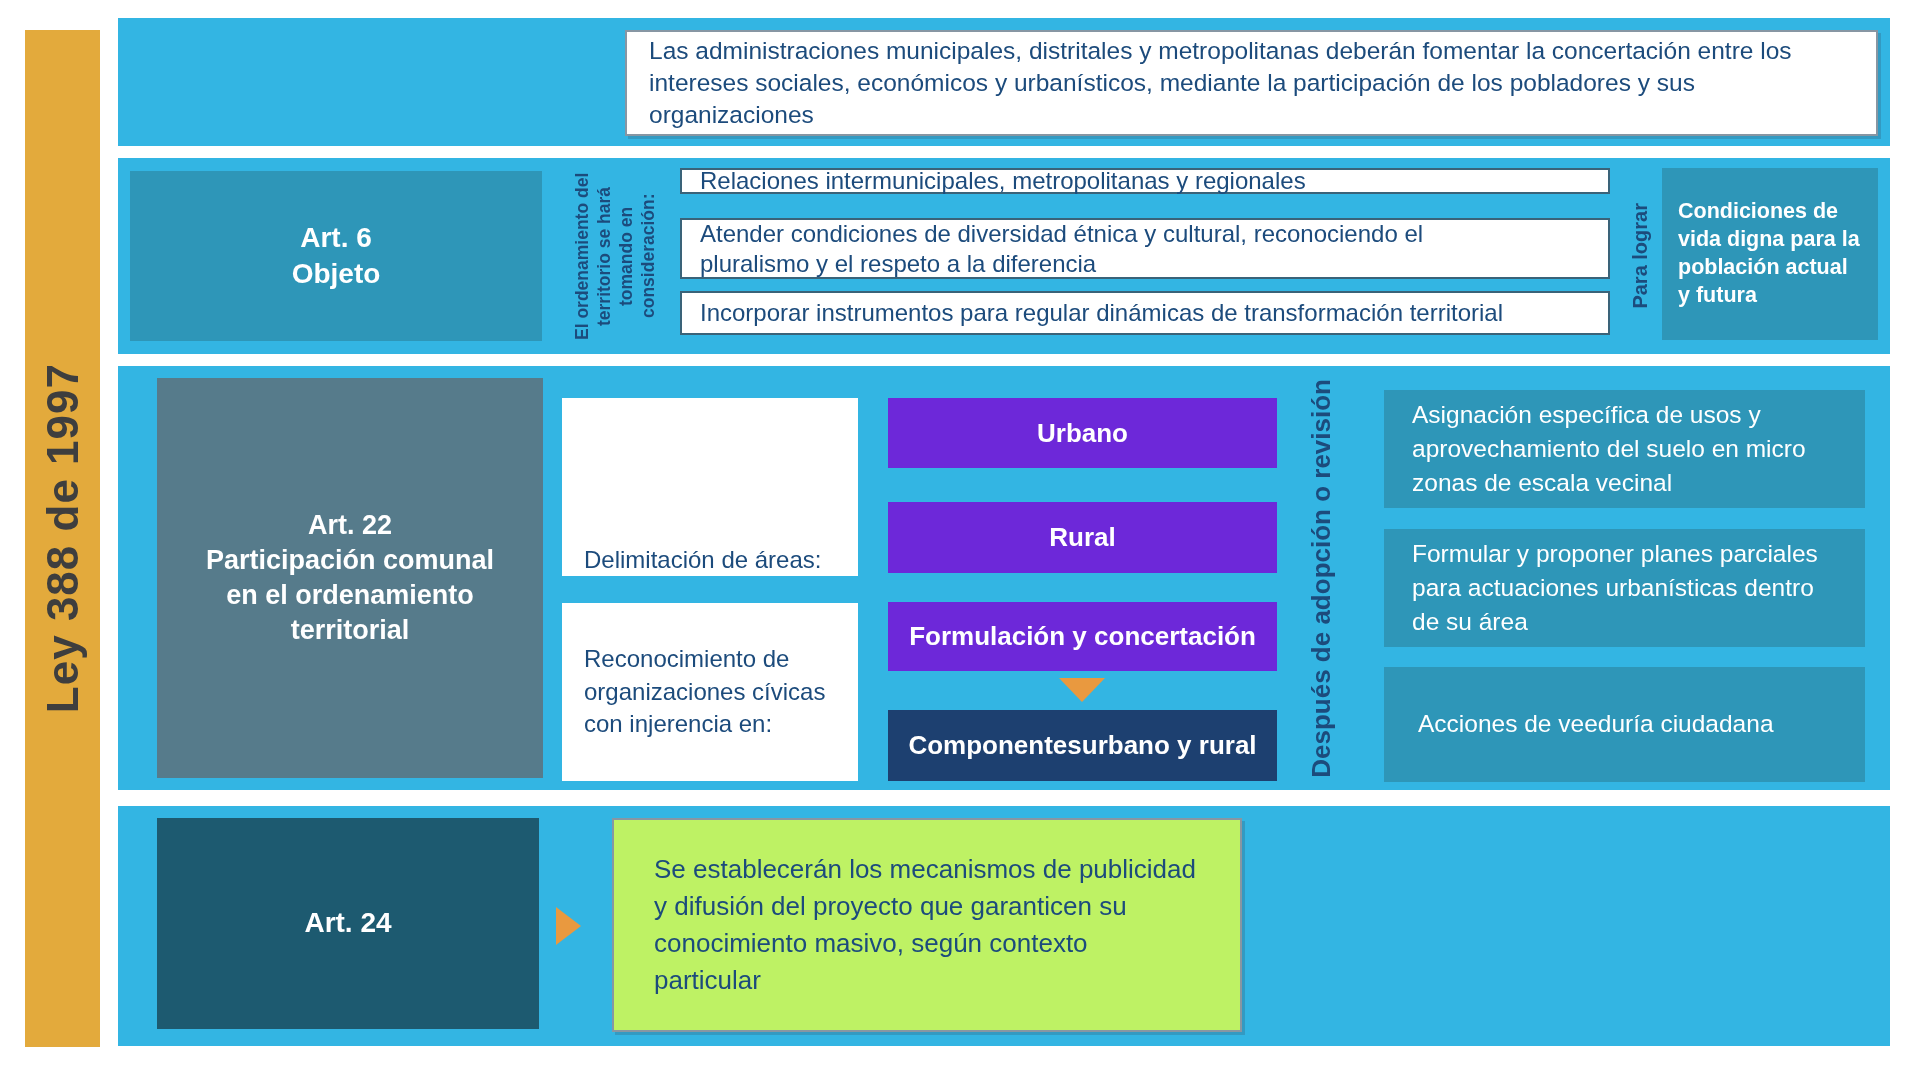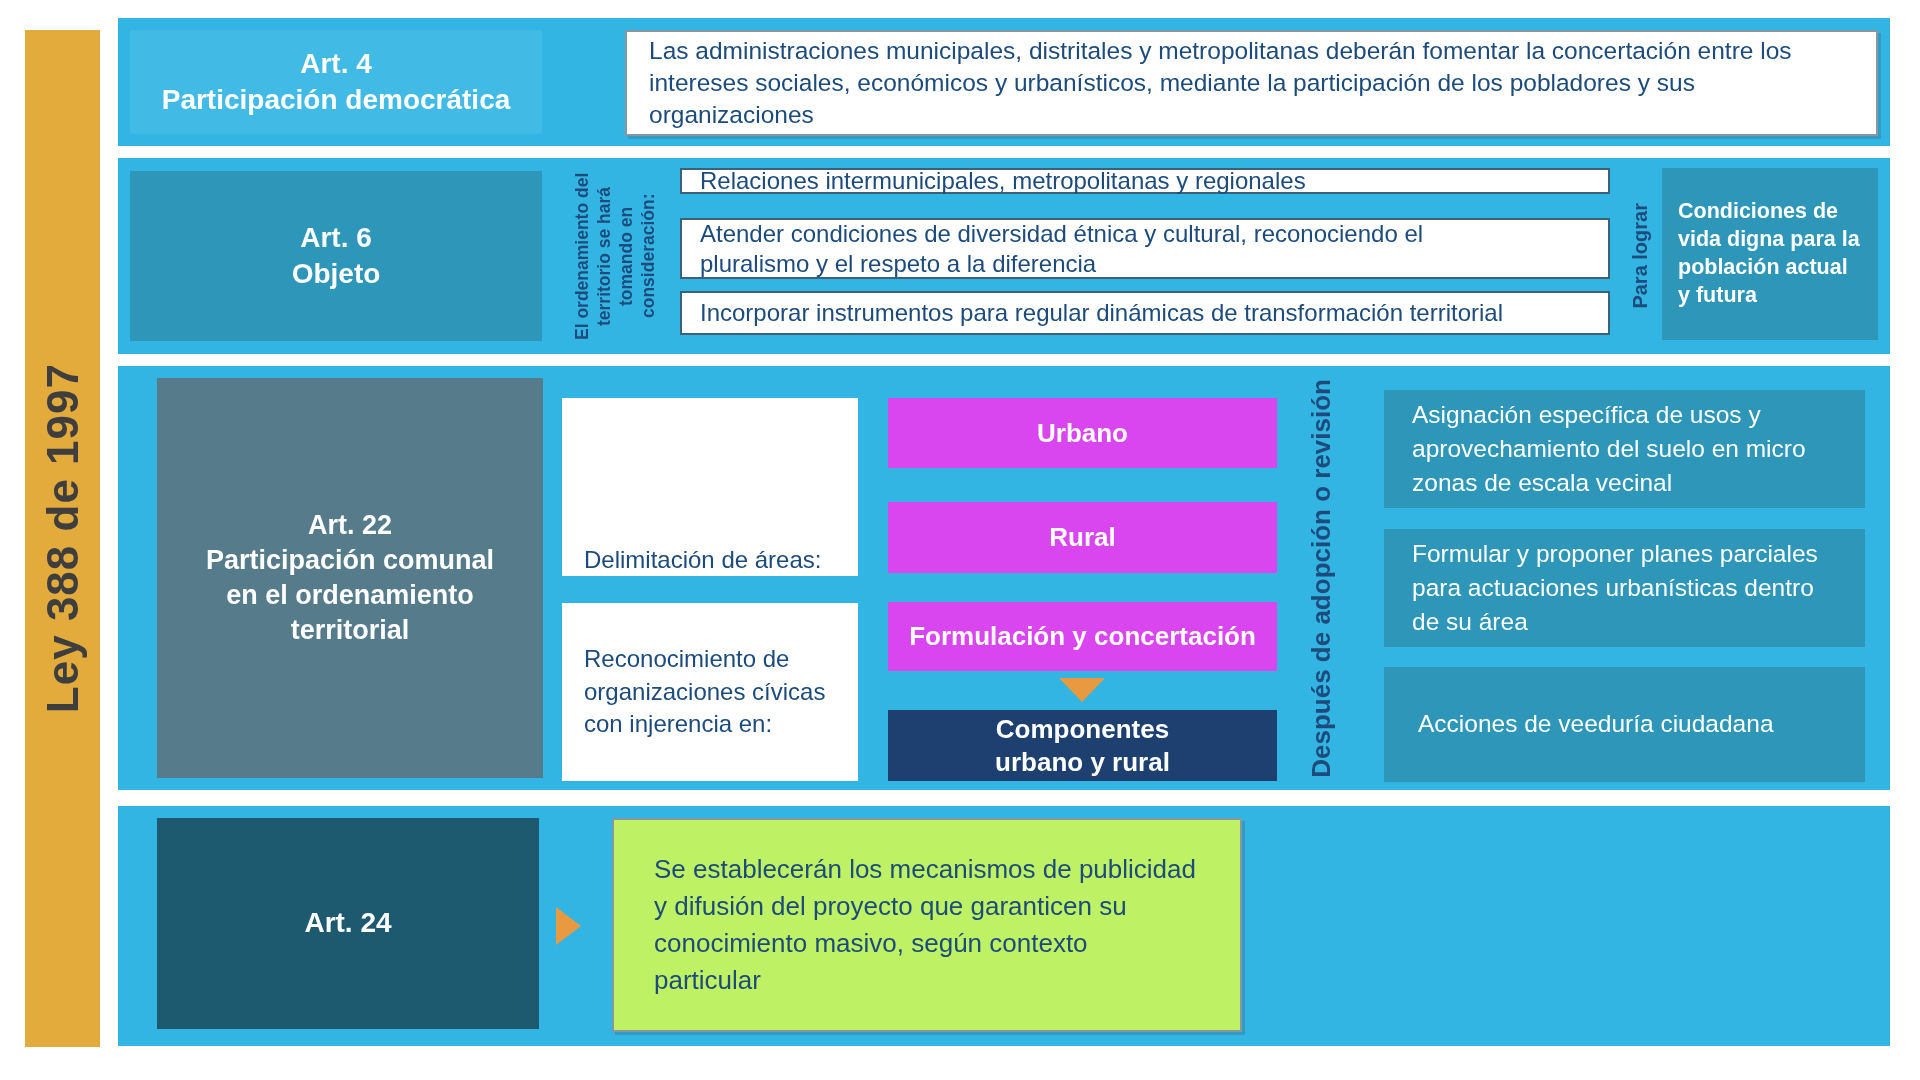--- a/index.html
+++ b/index.html
@@ -52,30 +52,30 @@
              font-weight:bold;font-size:21.5px;line-height:1.3;padding:0 16px;}
 
   
   .art22-title{left:39px;top:12px;width:386px;height:400px;background:#567B8B;
                font-size:27px;flex-direction:column;}
   .art22-title .rest{max-width:312px;}
   .art22-wbox{left:444px;width:296px;background:#ffffff;font-size:24px;line-height:1.35;
               padding:0 22px;}
   .art22-wbox1{top:32px;height:178px;align-items:flex-end;}
   .art22-wbox2{top:237px;height:178px;}
-  .mid-box{left:770px;width:389px;background:#d946ef;color:#ffffff;font-weight:bold;
+  .mid-box{left:770px;width:389px;background:#6d28d9;color:#ffffff;font-weight:bold;
            font-size:26px;}
   .mid-box1{top:32px;height:70px;}
   .mid-box2{top:136px;height:71px;}
   .mid-box3{top:236px;height:69px;}
   .tri-down{left:941px;top:312px;width:0;height:0;
             border-left:23px solid transparent;border-right:23px solid transparent;
             border-top:24px solid #E9993F;}
   .comp-box{left:770px;top:344px;width:389px;height:71px;background:#1D4070;color:#ffffff;
-            font-weight:bold;font-size:26px;line-height:1.25;flex-direction:column;}
+            font-weight:bold;font-size:26px;line-height:1.25;flex-direction:row;}
   .art22-side{left:1163px;top:0;width:80px;height:424px;}
   .art22-side .vert{font-size:26px;font-weight:bold;color:#1C4B7C;}
   .art22-rbox{left:1266px;width:481px;background:#2E96B8;color:#ffffff;font-size:24.5px;
               line-height:1.4;padding:0 28px;}
   .art22-rbox1{top:24px;height:118px;}
   .art22-rbox2{top:163px;height:118px;}
   .art22-rbox3{top:301px;height:115px;padding-left:34px;}
 
   
   .art24-title{left:39px;top:12px;width:382px;height:211px;background:#1D5A70;font-size:28px;}
@@ -91,26 +91,20 @@
 </head>
 <body>
 
 <div class="canvas">
 
   <div class="law-bar">
     <span class="vert">Ley 388 de 1997</span>
   </div>
 
   <div class="row row-art4">
-    <div class="abs flexc title-box art4-title">
-      <div>
-        <div>Art. 4</div>
-        <div>Participación democrática</div>
-      </div>
-    </div>
     <div class="abs flexl navy art4-body">
       <div>Las administraciones municipales, distritales y metropolitanas deberán fomentar la concertación entre los intereses sociales, económicos y urbanísticos, mediante la participación de los pobladores y sus organizaciones</div>
     </div>
   </div>
 
   <div class="row row-art6">
     <div class="abs flexc title-box art6-title">
       <div>
         <div>Art. 6</div>
         <div>Objeto</div>

